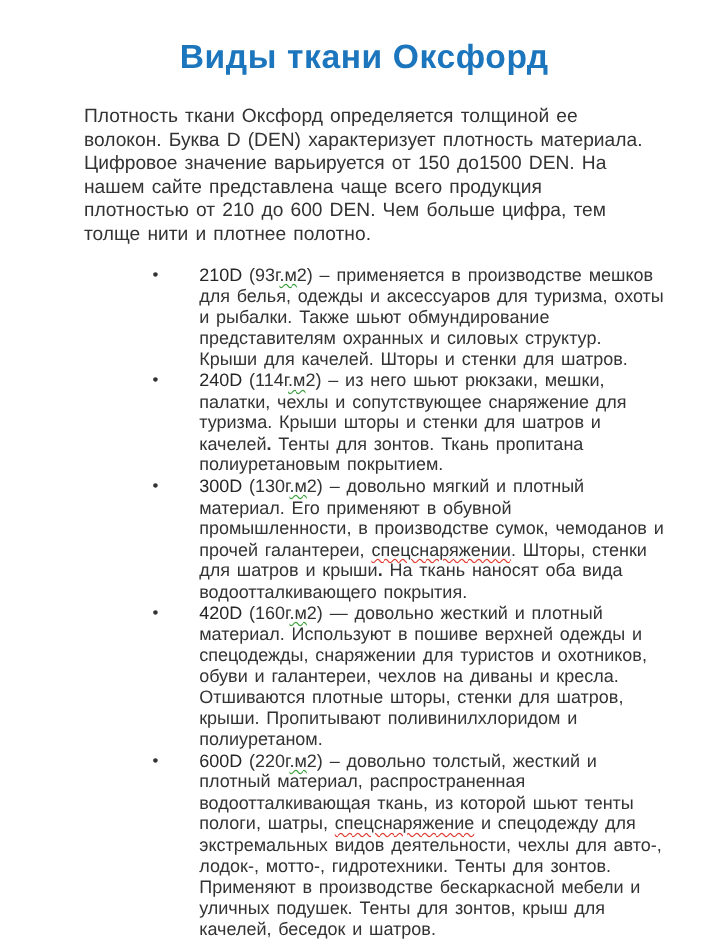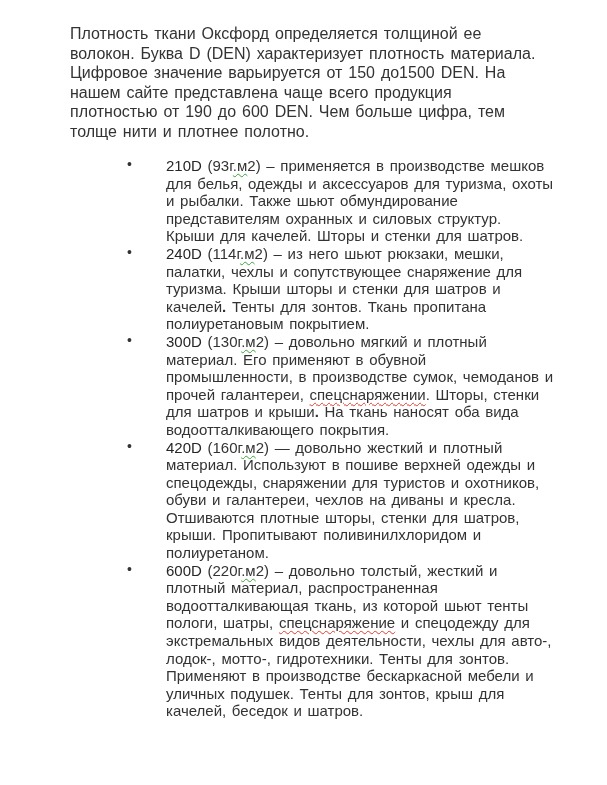--- a/index.html
+++ b/index.html
@@ -71,21 +71,22 @@
     text-decoration-style: wavy;
     text-decoration-color: var(--spell-green, #3aa13a);
     text-decoration-thickness: 1px;
     text-underline-offset: 2px;
   }
 </style>
 </head>
 <body>
 
 <div class="page">
-  <p class="intro">Плотность ткани Оксфорд определяется толщиной ее волокон. Буква D (DEN) характеризует плотность материала. Цифровое значение варьируется от 150 до1500 DEN. На нашем сайте представлена чаще всего продукция плотностью от 190 до 600 DEN. Чем больше цифра, тем толще нити и плотнее полотно.</p>
+  <h1 class="title">Виды ткани Оксфорд</h1>
+  <p class="intro">Плотность ткани Оксфорд определяется толщиной ее волокон. Буква D (DEN) характеризует плотность материала. Цифровое значение варьируется от 150 до1500 DEN. На нашем сайте представлена чаще всего продукция плотностью от 210 до 600 DEN. Чем больше цифра, тем толще нити и плотнее полотно.</p>
   <ul class="fabric-list">
       <li><span class="bullet">•</span><b class="density-label">210D</b><span class="seg-normal"> (93г</span><span class="seg-spell-green">.м</span><span class="seg-normal">2) – применяется в производстве мешков для белья, одежды и аксессуаров для туризма, охоты и рыбалки. Также шьют обмундирование представителям охранных и силовых структур. Крыши для качелей. Шторы и стенки для шатров.</span></li>
       <li><span class="bullet">•</span><b class="density-label">240D</b><span class="seg-normal"> (114г</span><span class="seg-spell-green">.м</span><span class="seg-normal">2) – из него шьют рюкзаки, мешки, палатки, чехлы и сопутствующее снаряжение для туризма. Крыши шторы и стенки для шатров и качелей</span><span class="seg-bold">.</span><span class="seg-normal"> Тенты для зонтов. Ткань пропитана полиуретановым покрытием.</span></li>
       <li><span class="bullet">•</span><b class="density-label">300D</b><span class="seg-normal"> (130г</span><span class="seg-spell-green">.м</span><span class="seg-normal">2) – довольно мягкий и плотный материал. Его применяют в обувной промышленности, в производстве сумок, чемоданов и прочей галантереи, </span><span class="seg-spell-red">спецснаряжении</span><span class="seg-normal">. Шторы, стенки для шатров и крыши</span><span class="seg-bold">.</span><span class="seg-normal"> На ткань наносят оба вида водоотталкивающего покрытия.</span></li>
       <li><span class="bullet">•</span><b class="density-label">420D</b><span class="seg-normal"> (160г</span><span class="seg-spell-green">.м</span><span class="seg-normal">2) — довольно жесткий и плотный материал. Используют в пошиве верхней одежды и спецодежды, снаряжении для туристов и охотников, обуви и галантереи, чехлов на диваны и кресла. Отшиваются плотные шторы, стенки для шатров, крыши. Пропитывают поливинилхлоридом и полиуретаном.</span></li>
       <li><span class="bullet">•</span><b class="density-label">600D</b><span class="seg-normal"> (220г</span><span class="seg-spell-green">.м</span><span class="seg-normal">2) – довольно толстый, жесткий и плотный материал, распространенная водоотталкивающая ткань, из которой шьют тенты пологи, шатры, </span><span class="seg-spell-red">спецснаряжение</span><span class="seg-normal"> и спецодежду для экстремальных видов деятельности, чехлы для авто-, лодок-, мотто-, гидротехники. Тенты для зонтов. Применяют в производстве бескаркасной мебели и уличных подушек. Тенты для зонтов, крыш для качелей, беседок и шатров.</span></li>
     </ul>
 </div>
 
 </body></html>

